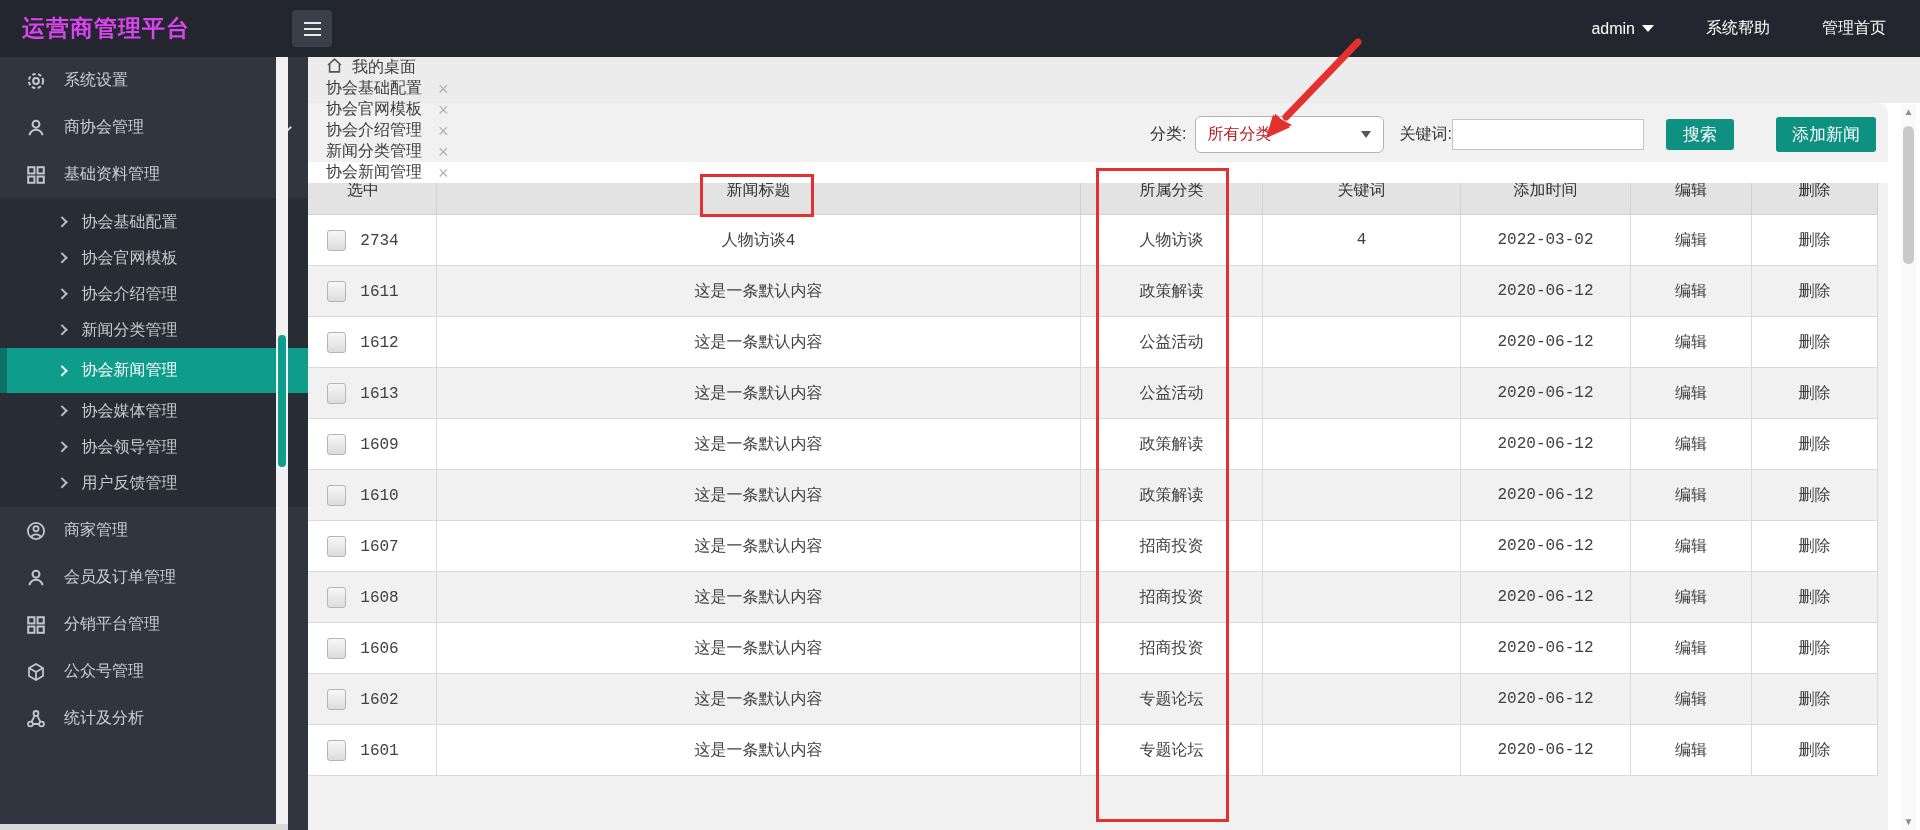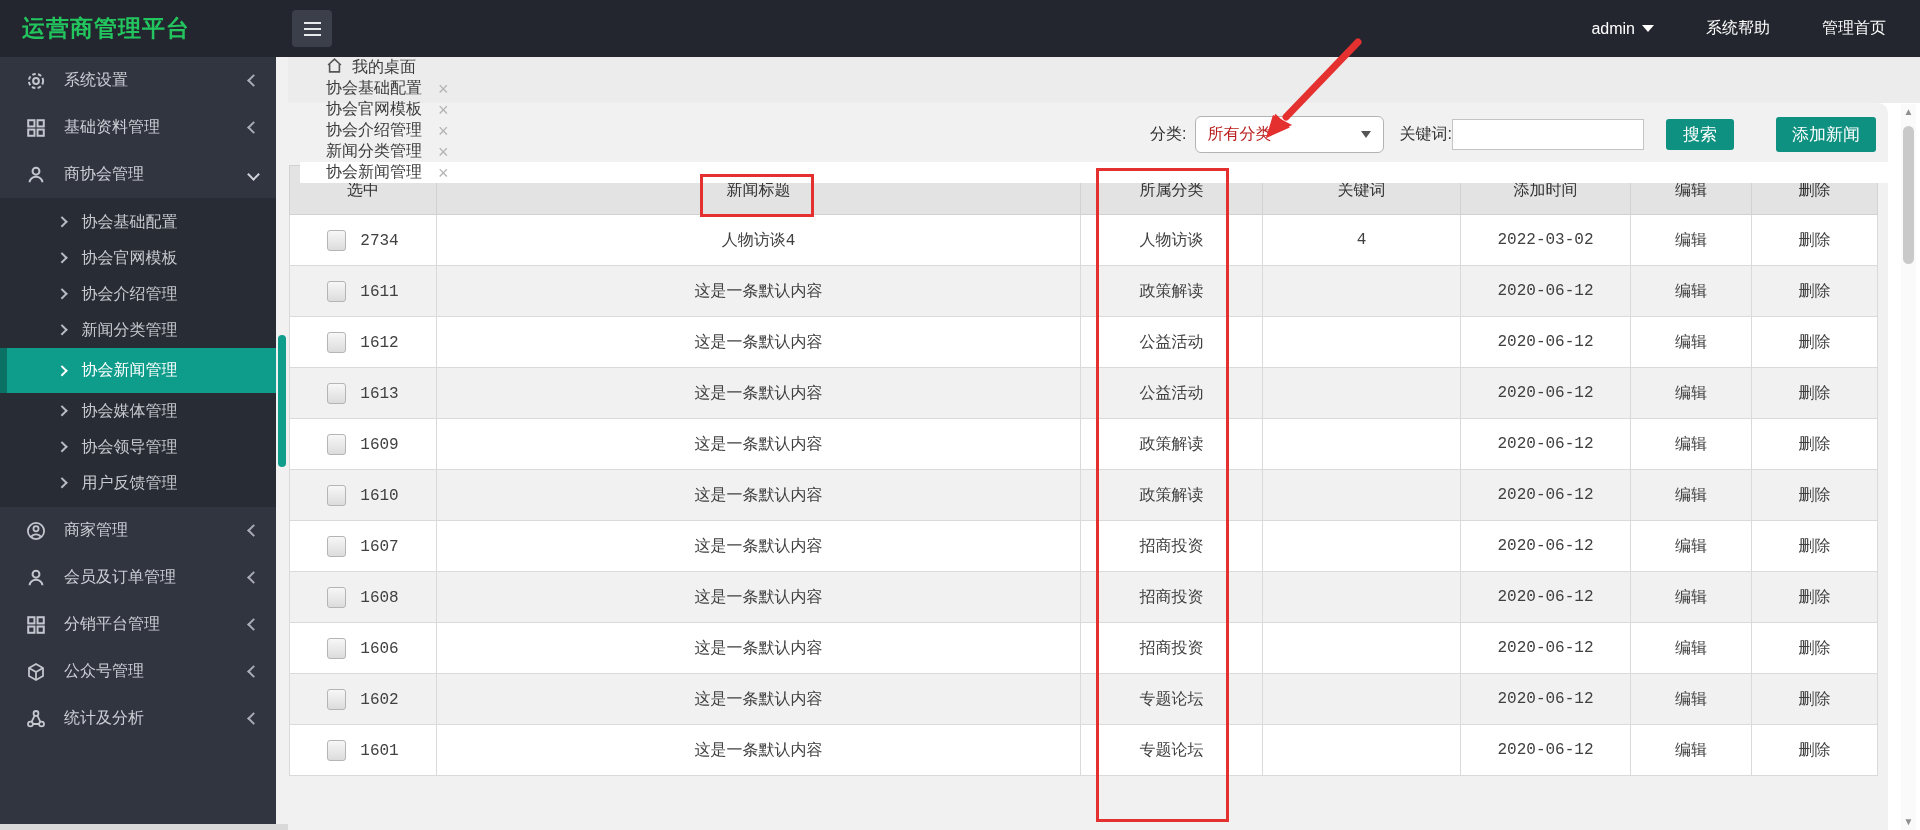--- a/index.html
+++ b/index.html
@@ -1,30 +1,30 @@
 <!DOCTYPE html>
 <html><head>
 <meta charset="utf-8">
 <style>
   * { margin:0; padding:0; box-sizing:border-box; }
   html,body { width:1920px; height:830px; overflow:hidden; }
   body { position:relative; background:#fff; font-family:"Liberation Sans","DejaVu Sans",sans-serif; color:#444; }
 
   
   .app-header { position:absolute; left:0; top:0; width:1920px; height:57px; background:#23262e; z-index:30; }
-  .brand { position:absolute; left:22px; top:13px; color:#22c55e; font-size:23px; font-weight:bold; letter-spacing:1px; }
+  .brand { position:absolute; left:22px; top:13px; color:#d946ef; font-size:23px; font-weight:bold; letter-spacing:1px; }
   .hamburger { position:absolute; left:292px; top:10px; width:40px; height:37px; background:#3b3f49; border-radius:4px;
                display:flex; flex-direction:column; justify-content:center; align-items:center; gap:4px; cursor:pointer; }
   .hamburger i { display:block; width:17px; height:2px; background:#e8e9eb; }
   .header-right { position:absolute; right:34px; top:0; height:57px; display:flex; align-items:center; gap:52px; color:#fff; font-size:16px; }
   .user-drop { display:flex; align-items:center; gap:7px; cursor:pointer; }
   .caret-down { width:0; height:0; border-left:6px solid transparent; border-right:6px solid transparent; border-top:7px solid #fff; }
 
   
-  .sidebar { position:absolute; left:0; top:57px; width:276px; height:773px; background:#313540; z-index:20; }
+  .sidebar { position:absolute; left:0; top:57px; width:308px; height:773px; background:#313540; z-index:20; }
   .menu-item { height:47px; display:flex; align-items:center; padding:0 18px 0 26px; color:#ccced4; font-size:16px; cursor:pointer; }
   .menu-item .mi-icon { width:20px; height:20px; margin-right:18px; flex:0 0 auto; color:#c3c6cc; }
   .menu-item svg { display:block; }
   .chev { display:inline-block; border:solid #a9acb3; border-width:0 2px 2px 0; padding:3.5px; }
   .chev.left  { transform:rotate(135deg); }
   .chev.down  { transform:rotate(45deg); border-color:#cfd2d7; }
   .chev.right { transform:rotate(-45deg); padding:2.8px; border-color:#b9bcc2; }
   .menu-item .chev { margin-left:auto; }
   .submenu { background:#282c34; padding:6px 0; }
   .sub-item { height:36px; display:flex; align-items:center; padding-left:58px; gap:16px; color:#c6c9cf; font-size:16px; cursor:pointer; }
@@ -106,39 +106,39 @@
           <circle cx="9" cy="9" r="2.6"></circle>
       </svg>
       </span>
     <span>系统设置</span>
     <span class="chev left"></span>
   </div>
 
   <div class="menu-item">
     <span class="mi-icon">
       <svg width="20" height="20" viewBox="0 0 18 18" fill="none" stroke="currentColor" stroke-width="1.8">
+        <circle cx="9" cy="5.6" r="3.1"></circle>
+          <path d="M3.2 15.6 a5.8 5 0 0 1 11.6 0"></path>
+      </svg>
+      </span>
+    <span>商协会管理</span>
+    <span class="chev down"></span>
+  </div>
+
+  <div class="menu-item">
+    <span class="mi-icon">
+      <svg width="20" height="20" viewBox="0 0 18 18" fill="none" stroke="currentColor" stroke-width="1.8">
         <rect x="2" y="2" width="5.6" height="5.6"></rect>
           <rect x="10.4" y="2" width="5.6" height="5.6"></rect>
         <rect x="2" y="10.4" width="5.6" height="5.6"></rect>
           <rect x="10.4" y="10.4" width="5.6" height="5.6"></rect>
       </svg>
       </span>
     <span>基础资料管理</span>
     <span class="chev left"></span>
-  </div>
-
-  <div class="menu-item">
-    <span class="mi-icon">
-      <svg width="20" height="20" viewBox="0 0 18 18" fill="none" stroke="currentColor" stroke-width="1.8">
-        <circle cx="9" cy="5.6" r="3.1"></circle>
-          <path d="M3.2 15.6 a5.8 5 0 0 1 11.6 0"></path>
-      </svg>
-      </span>
-    <span>商协会管理</span>
-    <span class="chev down"></span>
   </div>
 
   <div class="submenu">
     <div class="sub-item">
       <span class="chev right"></span>
       <span>协会基础配置</span>
     </div>
     <div class="sub-item">
       <span class="chev right"></span>
       <span>协会官网模板</span>

